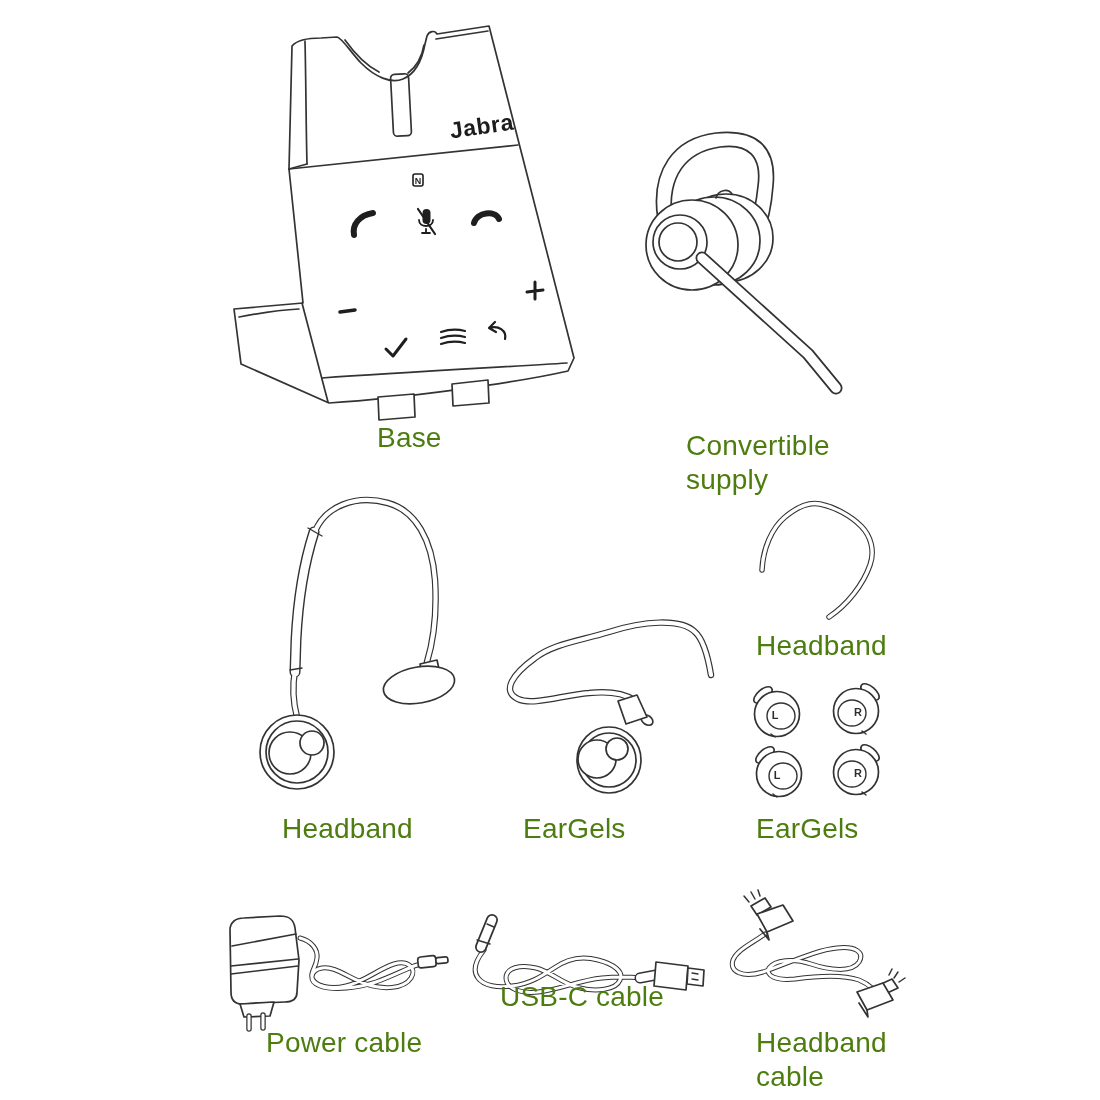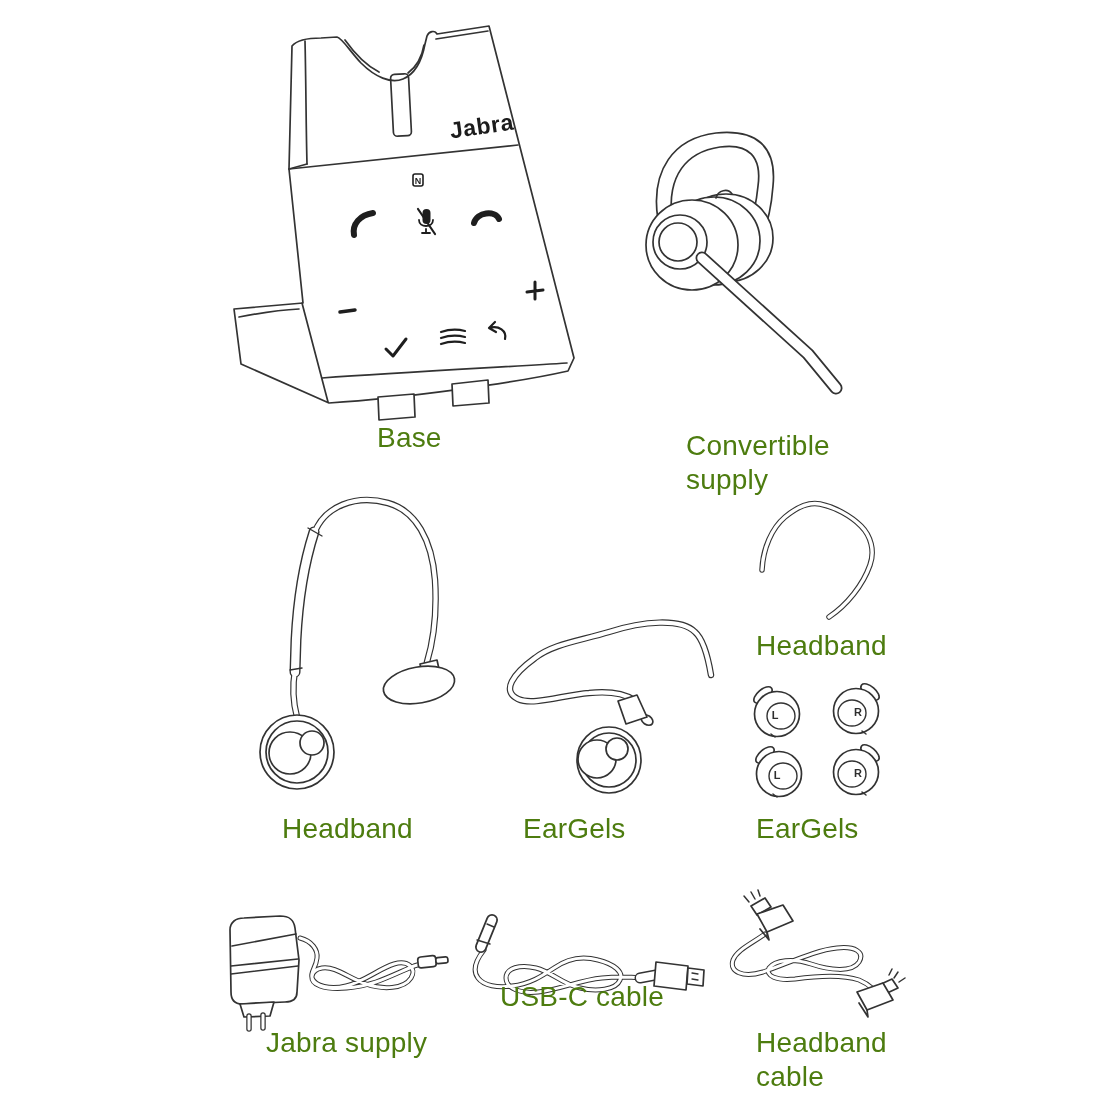--- a/index.html
+++ b/index.html
@@ -201,21 +201,21 @@
         <path class="ln" d="M14,48 L78,36"></path>
         <path class="ln" d="M13,68 L80,61 M13,76 L80,68"></path>
         <path class="lnf" d="M22,106 L56,104 L52,118 L26,119 Z"></path>
         <path class="bandK" style="stroke-width:5.5" d="M31,118 L31,131"></path>
         <path class="bandK" style="stroke-width:5.5" d="M45,117 L45,130"></path>
         <path class="bandW" style="stroke-width:3" d="M31,118 L31,131"></path>
         <path class="bandW" style="stroke-width:3" d="M45,117 L45,130"></path>
       </g>
     </svg>
   </div>
-  <div class="lbl" style="left:266px;top:1026px">Jabra supply</div>
+  <div class="lbl" style="left:266px;top:1026px">Power cable</div>
 
   <div class="figure" style="left:462px;top:900px">
     <svg width="252" height="115" viewBox="0 0 252 115">
       <g>
         <path class="bandK" style="stroke-width:5" d="M22,50 C14,60 10,70 16,78 C22,86 36,88 50,86 C68,84 80,76 92,68 C106,58 122,56 136,60 C152,64 162,72 158,80 C154,90 134,92 118,88 C100,84 90,72 74,68 C58,64 44,68 44,78 C44,88 58,94 76,92 C96,90 118,80 140,78 C158,76 170,77 180,78"></path>
         <path class="bandW" style="stroke-width:3" d="M22,50 C14,60 10,70 16,78 C22,86 36,88 50,86 C68,84 80,76 92,68 C106,58 122,56 136,60 C152,64 162,72 158,80 C154,90 134,92 118,88 C100,84 90,72 74,68 C58,64 44,68 44,78 C44,88 58,94 76,92 C96,90 118,80 140,78 C158,76 170,77 180,78"></path>
       </g>
       <g>
         <path class="bandK" style="stroke-width:12" d="M19,47 L30,20"></path>
         <path class="bandW" style="stroke-width:8.5" d="M19,47 L30,20"></path>

